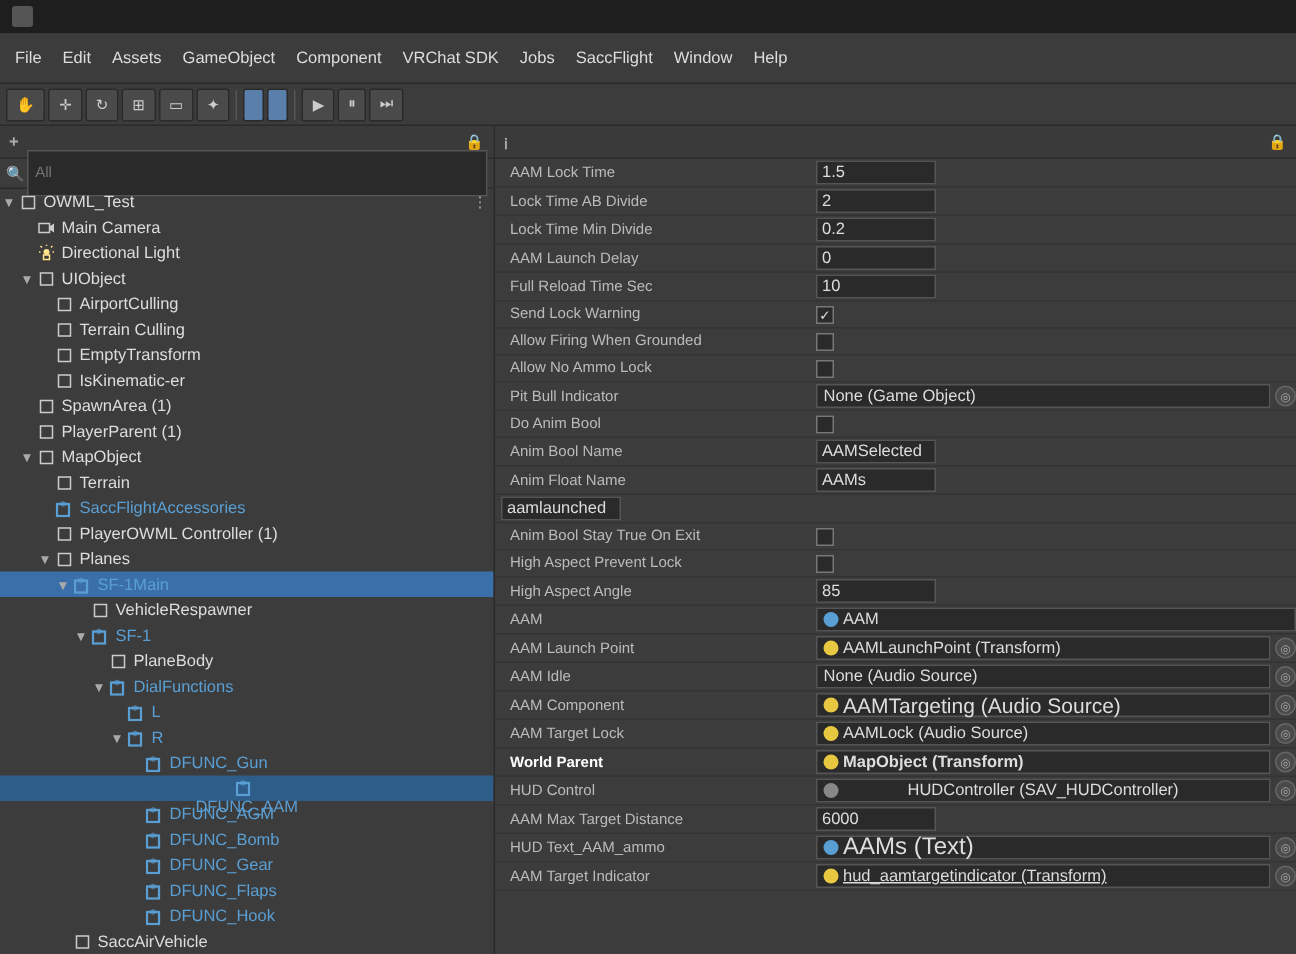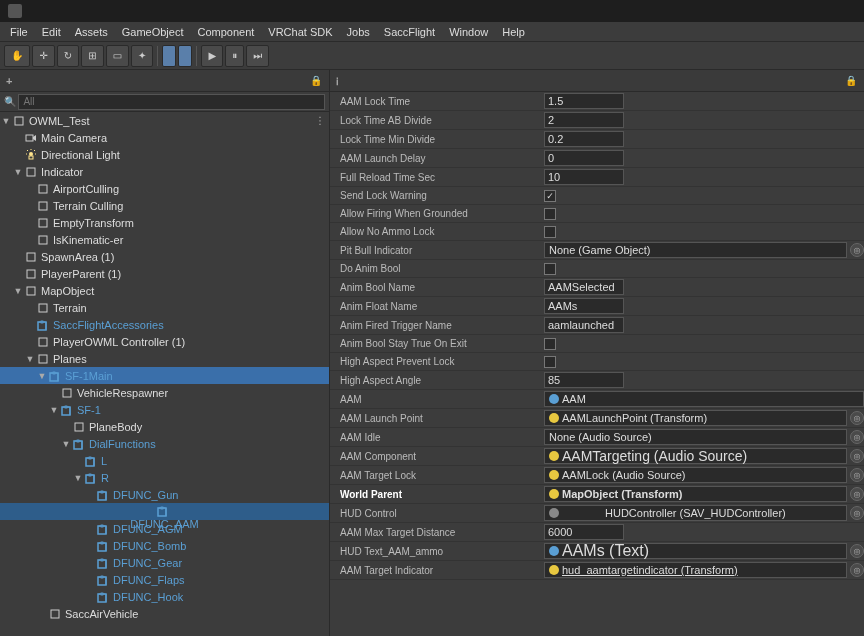--- a/index.html
+++ b/index.html
@@ -30,21 +30,21 @@
       border-radius: 2px;
       display: inline-block;
     }
 
     
     #menu-bar {
       background: #3c3c3c;
       display: flex;
       align-items: center;
       padding: 2px 4px;
-      height: 20px;
+      height: 34px;
       gap: 2px;
       border-bottom: 1px solid #2a2a2a;
     }
     #menu-bar span {
       padding: 1px 6px;
       cursor: pointer;
       font-size: 11px;
       color: #ddd;
     }
 
@@ -118,21 +118,21 @@
       gap: 2px;
     }
     .search-icon-small { color: #aaa; font-size: 10px; }
     .search-input {
       background: #2a2a2a;
       border: 1px solid #555;
       color: #ccc;
       font-size: 10px;
       padding: 1px 4px;
       width: 100%;
-      height: 16px;
+      height: 31px;
       outline: none;
     }
 
     
     #hierarchy-tree {
       overflow-y: auto;
       flex: 1;
       font-size: 11px;
     }
     .tree-item {
@@ -351,21 +351,21 @@
           <span class="tree-label">Directional Light</span>
         </div>
         <div class="tree-item">
           <span class="tree-indent"></span>
           <span class="tree-arrow">▼</span>
           <span class="tree-icon">
             <svg width="12" height="12" viewBox="0 0 12 12">
               <rect x="2" y="2" width="8" height="8" fill="none" stroke="#ccc" stroke-width="1"></rect>
             </svg>
           </span>
-          <span class="tree-label">Indicator</span>
+          <span class="tree-label">UIObject</span>
         </div>
         <div class="tree-item">
           <span class="tree-indent"></span>
           <span class="tree-indent"></span>
           <span class="tree-arrow"></span>
           <span class="tree-icon">
             <svg width="12" height="12" viewBox="0 0 12 12">
               <rect x="2" y="2" width="8" height="8" fill="none" stroke="#ccc" stroke-width="1"></rect>
             </svg>
           </span>
@@ -805,21 +805,20 @@
             <input class="value-input" type="text" value="AAMSelected" style="">
           </div>
         </div>
         <div class="inspector-row">
           <span class="inspector-label">Anim Float Name</span>
           <div class="inspector-value">
             <input class="value-input" type="text" value="AAMs" style="">
           </div>
         </div>
         <div class="inspector-row">
-          <span class="inspector-label">Anim Fired Trigger Name</span>
           <div class="inspector-value">
             <input class="value-input" type="text" value="aamlaunched" style="">
           </div>
         </div>
         <div class="inspector-row">
           <span class="inspector-label">Anim Bool Stay True On Exit</span>
           <div class="inspector-value">
             <span class="checkbox-box"></span>
           </div>
         </div>

